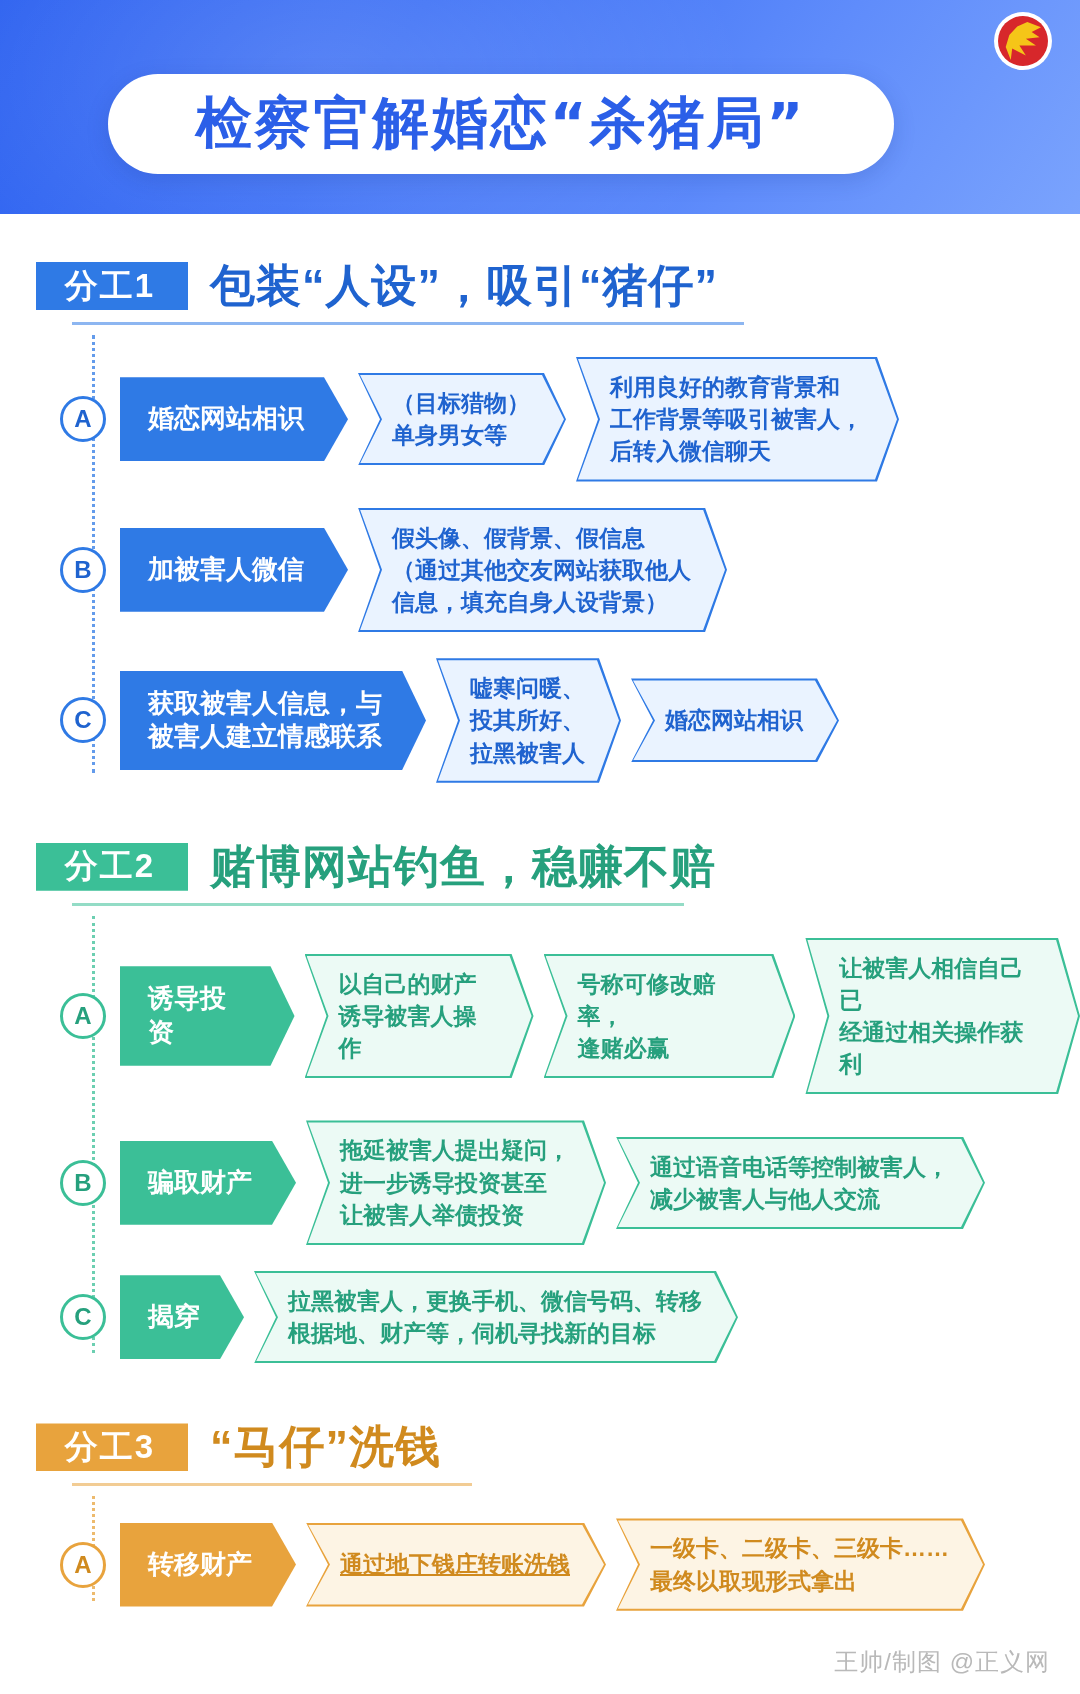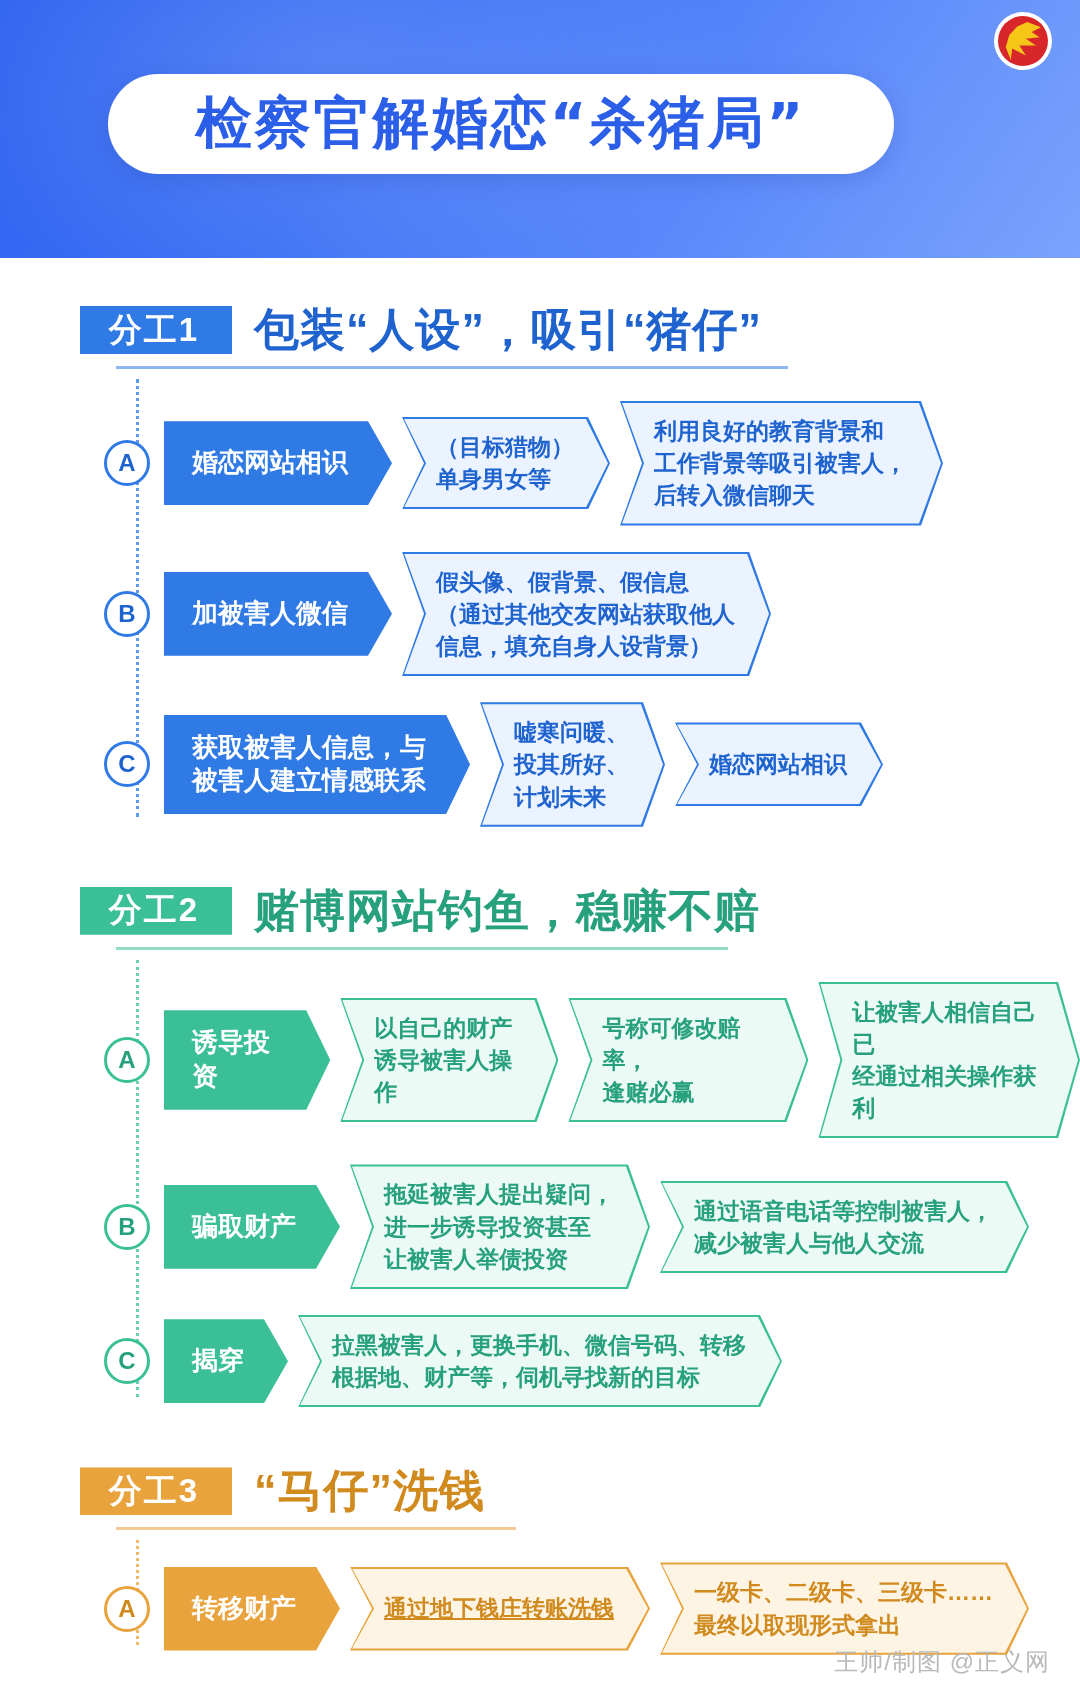--- a/index.html
+++ b/index.html
@@ -11,21 +11,21 @@
   }
   #page {
     position: relative;
     width: 1080px; height: 1694px;
     background: #ffffff;
   }
 
   
   .header {
     position: relative;
-    width: 1080px; height: 258px;
+    width: 1080px; height: 214px;
     background: linear-gradient(125deg, #2f63f0 0%, #3b6ff5 35%, #5f8cfb 70%, #7aa3fd 100%);
     overflow: hidden;
   }
   .header-glow {
     position: absolute;
     width: 900px; height: 520px;
     left: -120px; top: -180px;
     background: radial-gradient(ellipse at center, rgba(255,255,255,0.16), rgba(255,255,255,0) 65%);
     pointer-events: none;
   }
@@ -62,21 +62,21 @@
   .title-text {
     font-size: 56px;
     font-weight: bold;
     letter-spacing: 3px;
     color: #2b5fe8;
     white-space: nowrap;
     font-family: "DejaVu Sans", "Liberation Sans", sans-serif;
   }
 
   
-  .body-area { position: relative; padding: 0 0 0 0; margin-left: 44px; }
+  .body-area { position: relative; padding: 0 0 0 0; }
 
   .section { position: relative; }
 
   
   .sec-head {
     display: flex;
     align-items: center;
     margin-left: 36px;
     margin-top: 42px;
     position: relative;
@@ -248,21 +248,21 @@
             <div class="chev-solid-wrap" style="margin-left: 14px; text-align: center;">
               <div class="bg" style="background: rgb(47, 122, 229);"></div>
               <div class="txt">获取被害人信息，与
 被害人建立情感联系</div>
             </div>
             <div class="chev-outline-wrap">
               <div class="bg" style="background: rgb(47, 122, 229);"></div>
               <div class="inner-bg" style="background: rgb(234, 243, 255);"></div>
               <div class="txt" style="color: rgb(31, 99, 207);">嘘寒问暖、
 投其所好、
-计划未来</div>
+拉黑被害人</div>
             </div>
             <div class="chev-outline-wrap">
               <div class="bg" style="background: rgb(47, 122, 229);"></div>
               <div class="inner-bg" style="background: rgb(234, 243, 255);"></div>
               <div class="txt" style="color: rgb(31, 99, 207);">婚恋网站相识</div>
             </div>
           </div>
         </div>
       </div>
       <div class="section">

